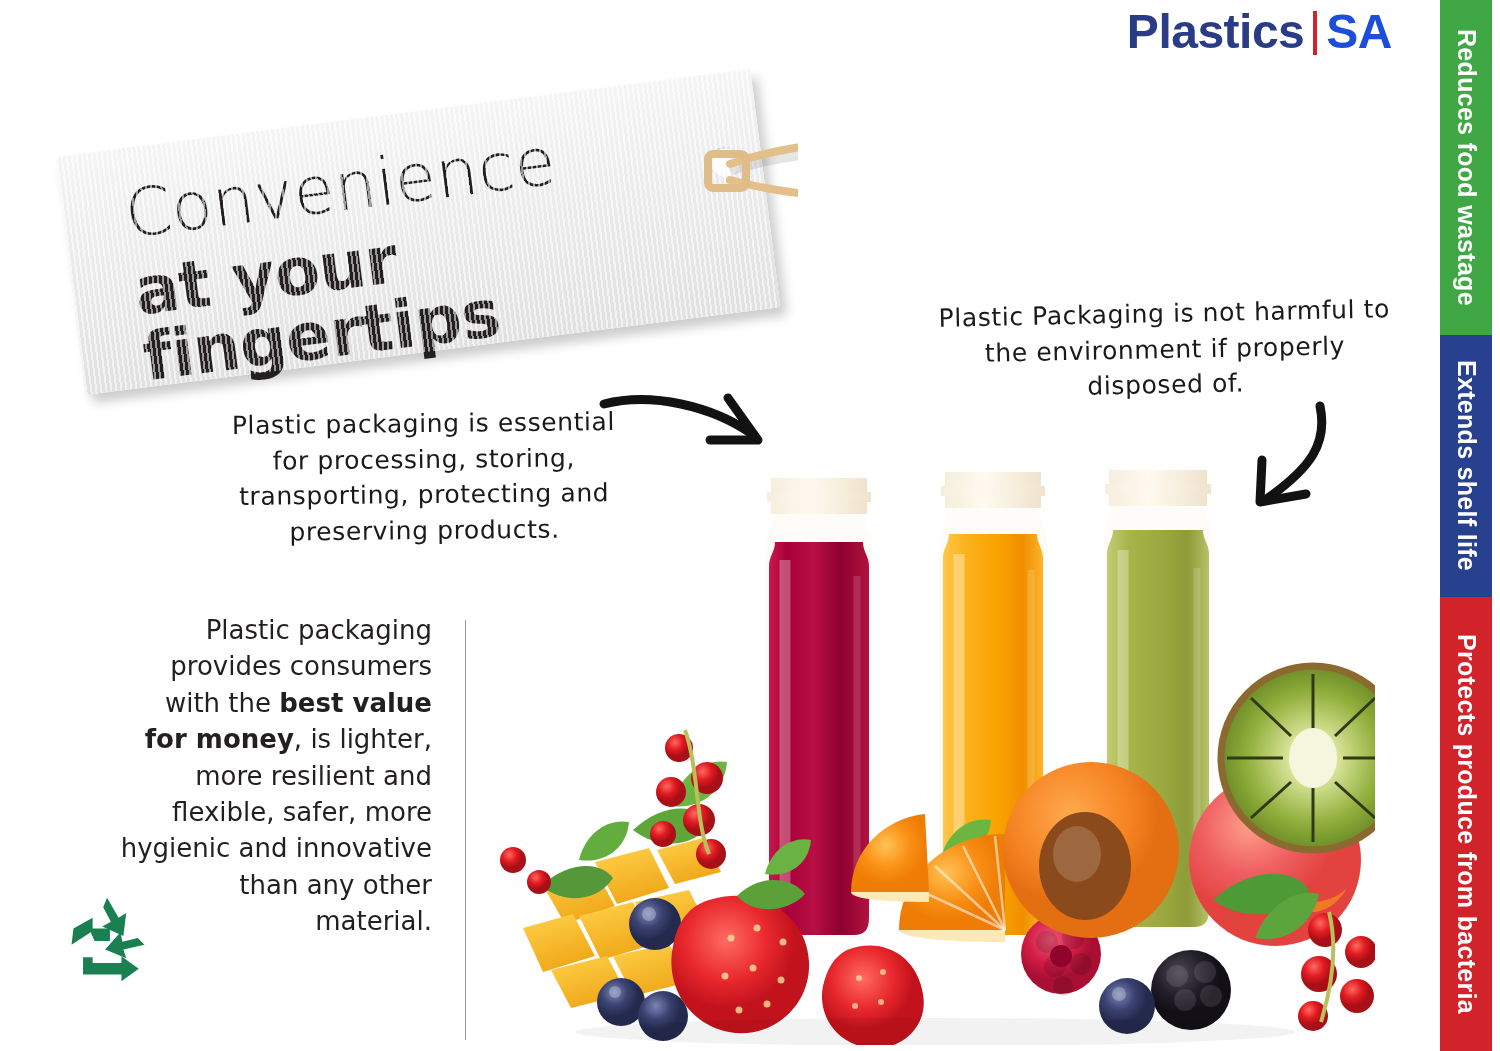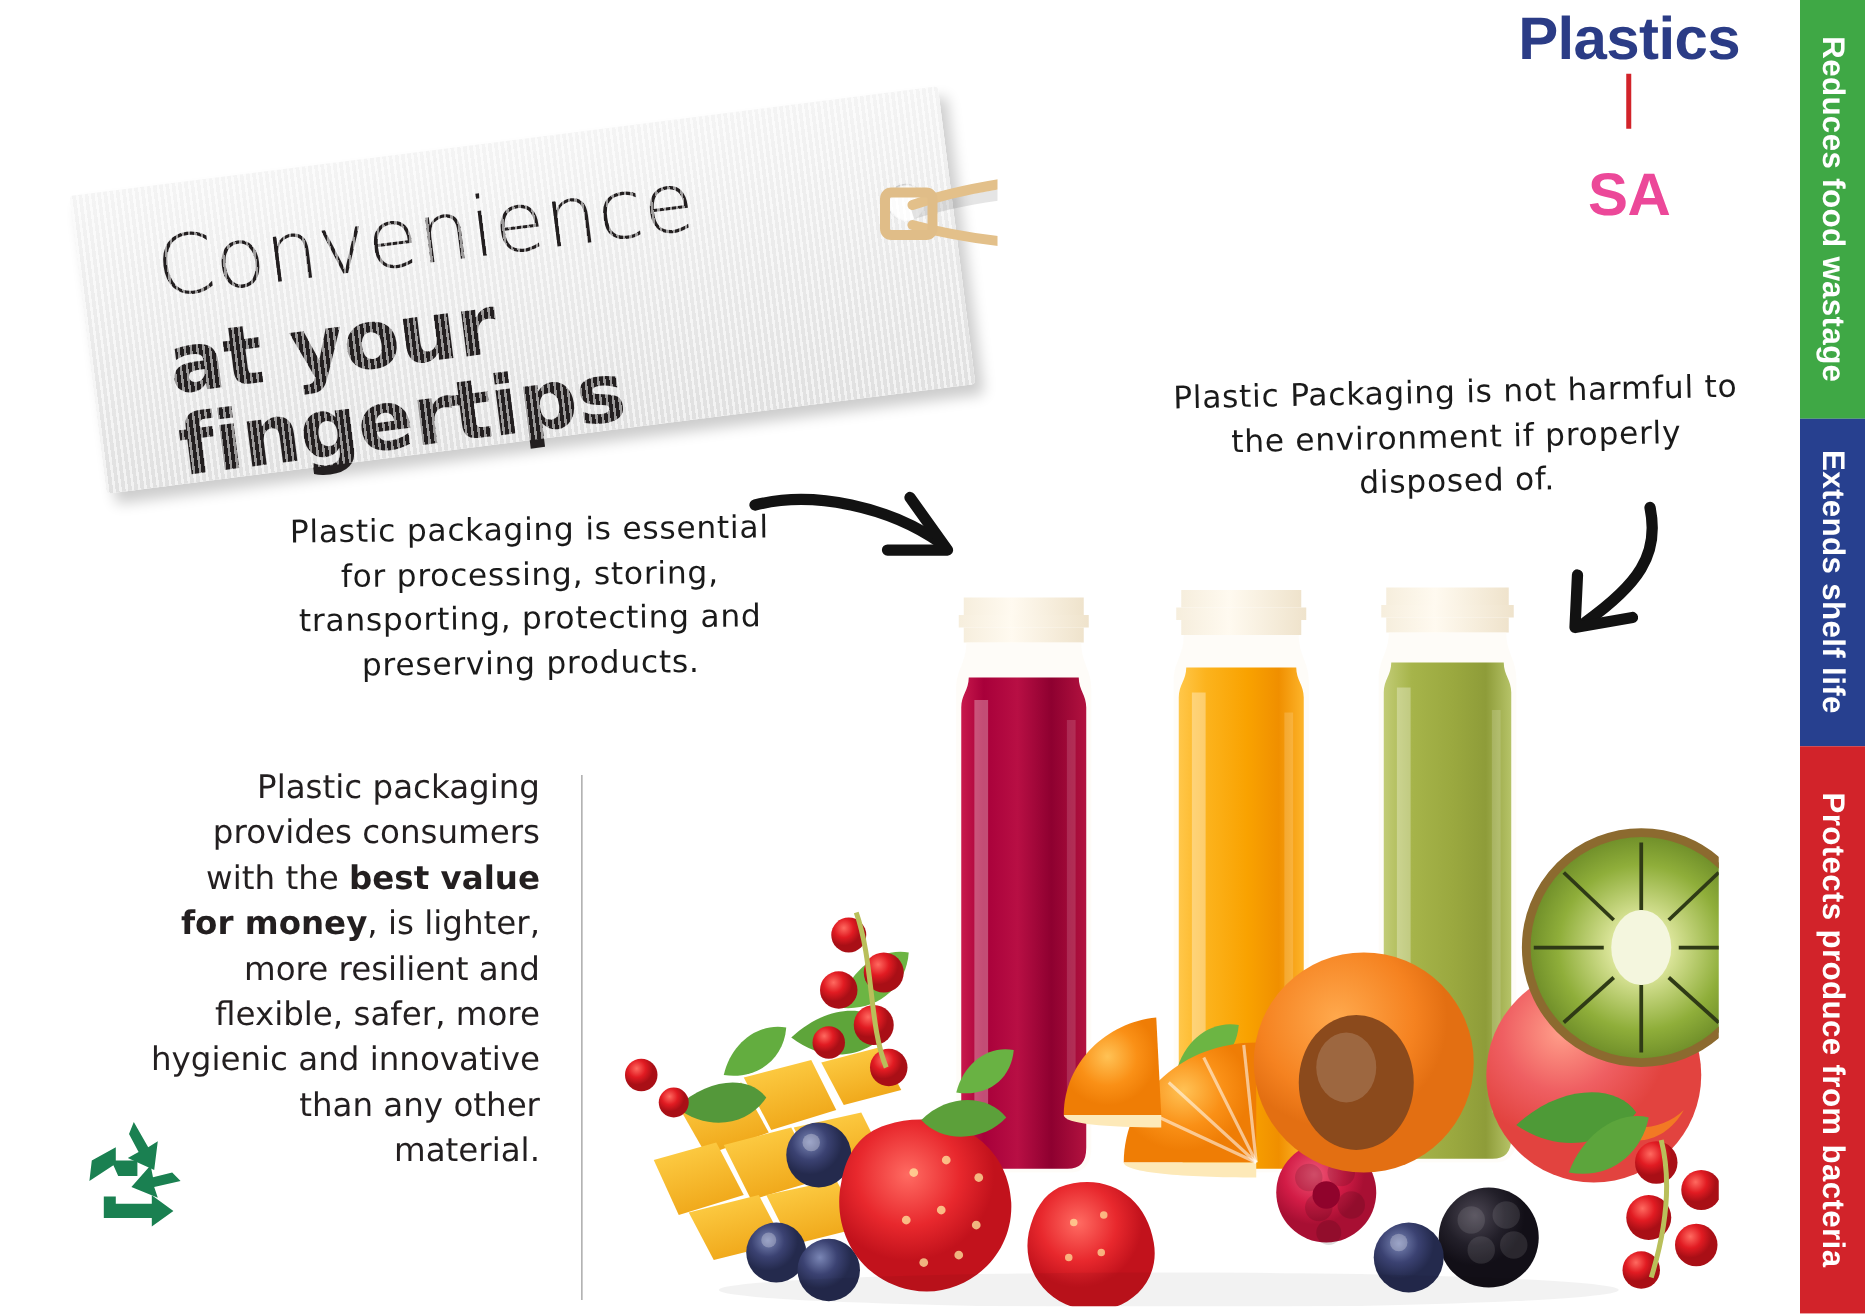--- a/index.html
+++ b/index.html
@@ -21,30 +21,30 @@
     box-sizing:border-box;padding-left:28px;
   }
   .url-banner .url-text{
     color:#ffffff;font-weight:bold;font-size:25px;letter-spacing:.1px;
     font-family:"Liberation Sans",sans-serif;white-space:nowrap;
   }
 
   
   .logo{
     position:absolute;right:108px;top:8px;
-    display:flex;align-items:center;
+    display:flex;align-items:flex-start;
     font-family:"Liberation Sans",sans-serif;
-    font-size:48px;line-height:1;flex-direction:column;
+    font-size:48px;line-height:1;
   }
   .logo .logo-plastics{color:#2b3c86;font-weight:bold;letter-spacing:-0.5px;}
   .logo .logo-bar{
     display:inline-block;width:4px;height:44px;background:#d2232a;
     margin:0 9px;position:relative;top:3px;
   }
-  .logo .logo-sa{color:#ec4899;font-weight:bold;letter-spacing:-0.5px;margin-top:33px;}
+  .logo .logo-sa{color:#1d4ed8;font-weight:bold;letter-spacing:-0.5px;}
 
   
   .sidebar{
     position:absolute;right:8px;top:0;width:52px;height:1051px;
   }
   .side-band{
     position:absolute;left:0;width:52px;
     display:flex;align-items:center;justify-content:center;
     overflow:hidden;
   }

